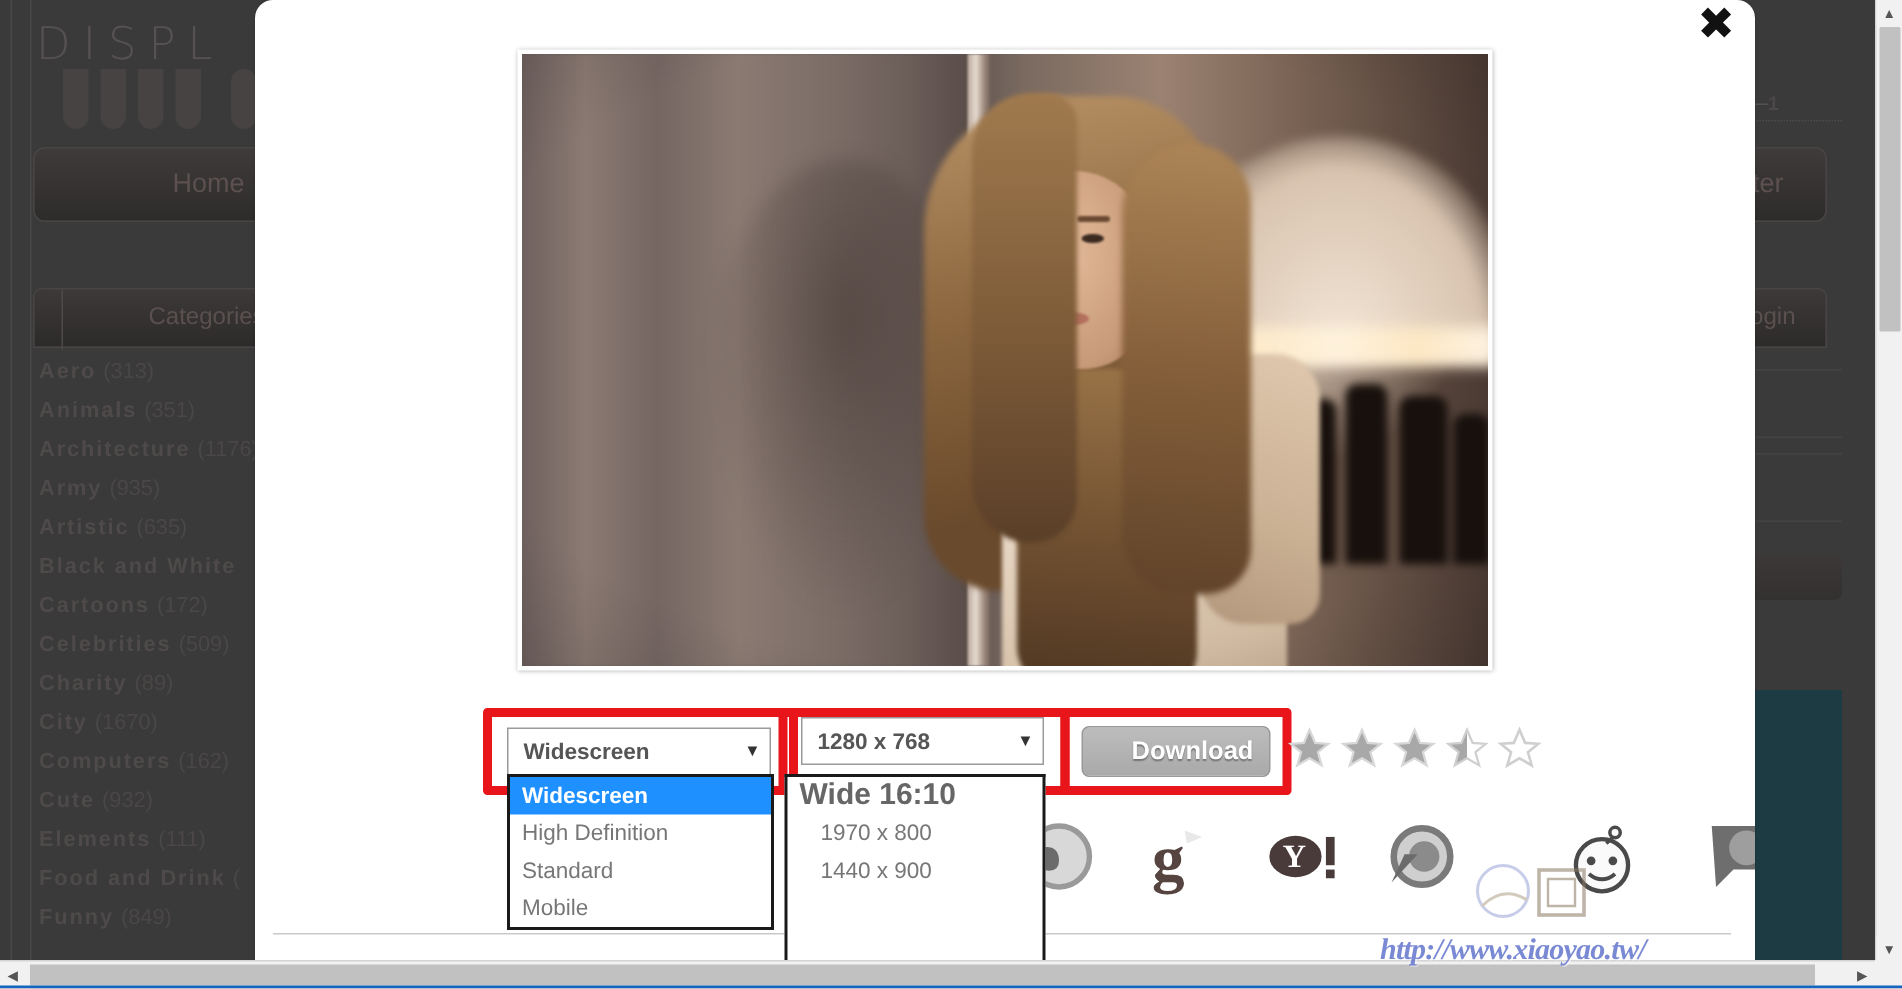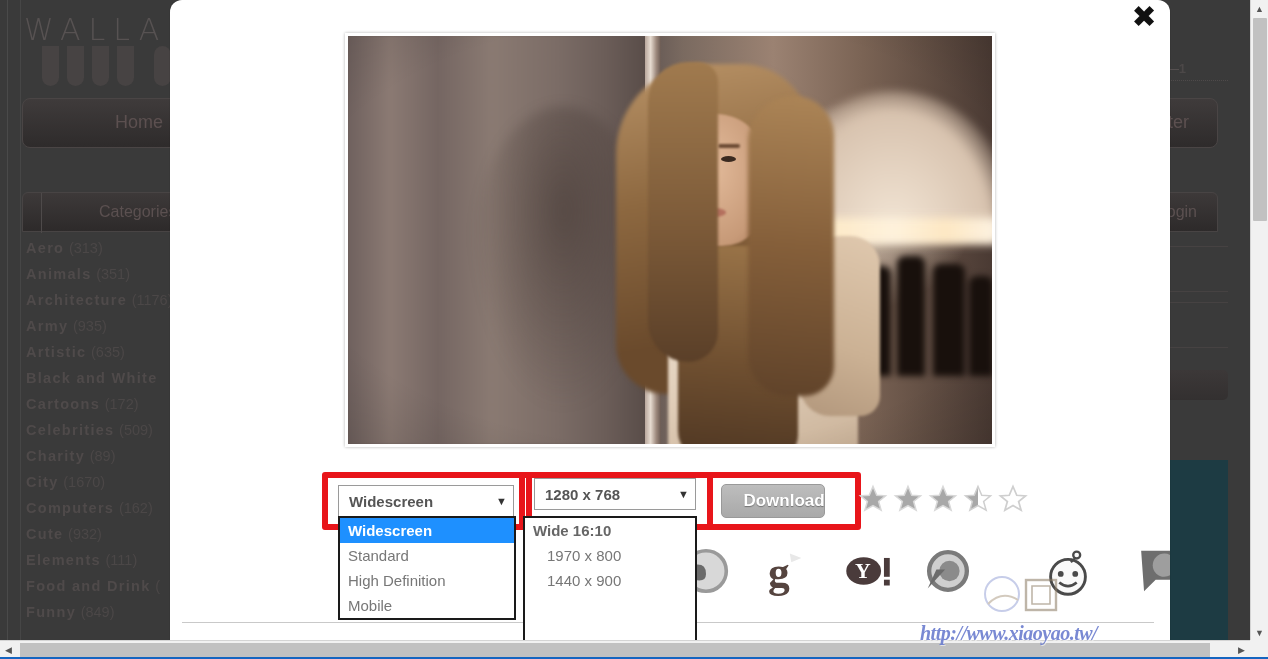--- a/index.html
+++ b/index.html
@@ -435,21 +435,21 @@
   .dd-opt.sel-opt {
     background: #1e90ff;
     color: #ffffff;
     font-weight: bold;
   }
   .dd-group {
     height: 25px; line-height: 25px;
     padding: 0 8px;
     font-weight: bold;
     color: #666;
-    font-size: 15px;
+    font-size: 20px;
   }
   .dd-opt.indent { padding-left: 22px; }
 
   
   .social-row {
     position: absolute;
     left: 175px; top: 540px;
     width: 790px; height: 64px;
   }
   .sicon {
@@ -540,21 +540,21 @@
 </head>
 <body>
 
 <div id="screen">
 
   <div class="bg-page">
     <div class="bg-page-left-rule"></div>
     <div class="bg-page-left-rule2"></div>
 
     <div class="site-logo">
-      <div class="logo-word">WALLA</div>
+      <div class="logo-word">DISPL</div>
       <div class="logo-glyph">
         <span style="left:0;  height:40px;"></span>
         <span style="left:25px; height:40px;"></span>
         <span style="left:50px; height:40px;"></span>
         <span style="left:75px; height:40px;"></span>
         <span style="left:112px; height:40px; border-radius:9px;"></span>
       </div>
     </div>
 
     <div class="nav-bar">
@@ -653,21 +653,21 @@
       <span class="arrow">▼</span>
     </div>
     <div class="hl-box" style="left:152px; top:472px; width:210px; height:58px;"></div>
 
     <div class="sel" style="left:364px; top:478px; width:162px;">
       <span>1280 x 768</span>
       <span class="arrow">▼</span>
     </div>
     <div class="hl-box" style="left:349px; top:472px; width:194px; height:58px;"></div>
 
-    <div class="dl-btn" style="left:551px; top:484px; width:104px;padding-left:36px;">Download</div>
+    <div class="dl-btn" style="left:551px; top:484px; width:126px;padding-left:36px;">Download</div>
     <div class="hl-box" style="left:537px; top:472px; width:154px; height:58px;"></div>
 
     <div class="stars" style="left:688px; top:484px;">
       <div class="star">
         <svg viewBox="0 0 24 24" width="30" height="30">
             <polygon points="12,2 15,9 22,9.5 16.5,14 18.5,21 12,17.2 5.5,21 7.5,14 2,9.5 9,9" fill="#a8a8a8" stroke="#d8d8d8" stroke-width="1.2"></polygon>
           </svg>
       </div>
       <div class="star">
         <svg viewBox="0 0 24 24" width="30" height="30">
@@ -755,22 +755,22 @@
           <path d="M7 6 h26 v20 h-16 l-8 8 z" fill="#6e6e6e"></path>
           <circle cx="23" cy="16" r="8" fill="#9e9e9e"></circle>
         </svg>
       </div>
     </div>
 
     <div class="modal-divider"></div>
 
     <div class="dd" style="left:168px; top:516px; width:178px;">
       <div class="dd-opt sel-opt">Widescreen</div>
+      <div class="dd-opt">High Definition</div>
       <div class="dd-opt">Standard</div>
-      <div class="dd-opt">High Definition</div>
       <div class="dd-opt">Mobile</div>
     </div>
 
     <div class="dd" style="left:353px; top:516px; width:174px; height:143px; border-bottom:none;">
       <div class="dd-group">Wide 16:10</div>
       <div class="dd-opt indent">1970 x 800</div>
       <div class="dd-opt indent">1440 x 900</div>
 
     </div>
 

